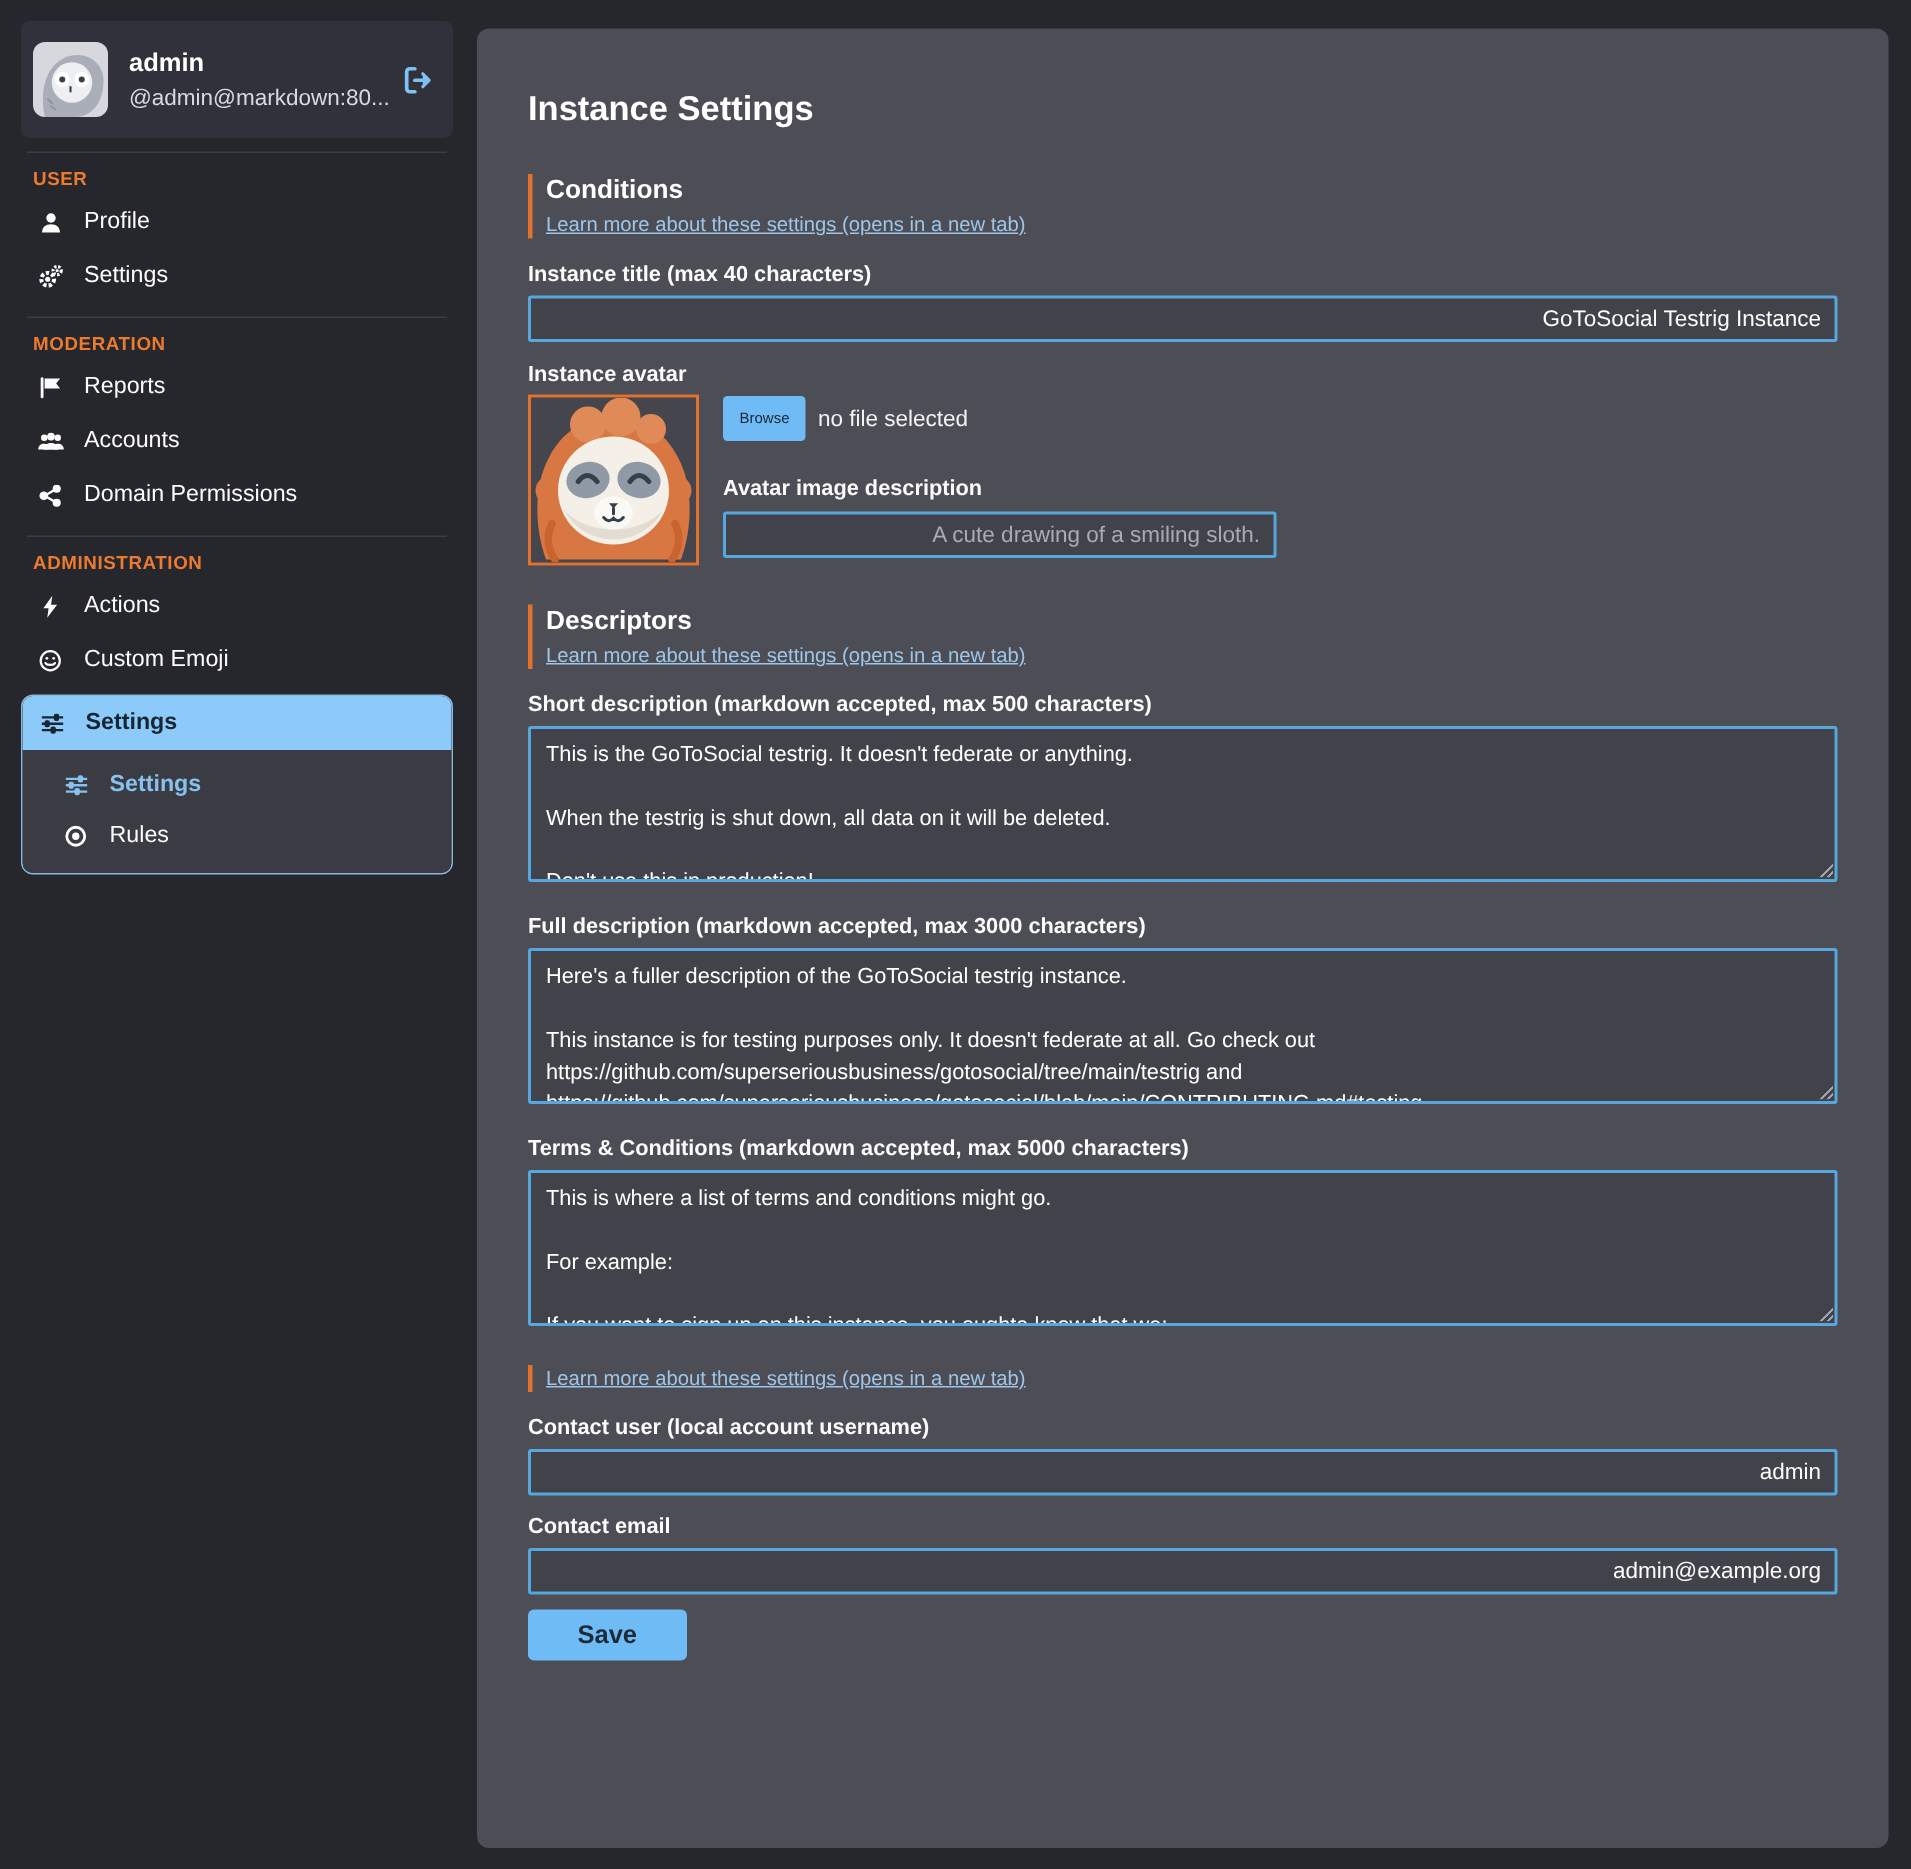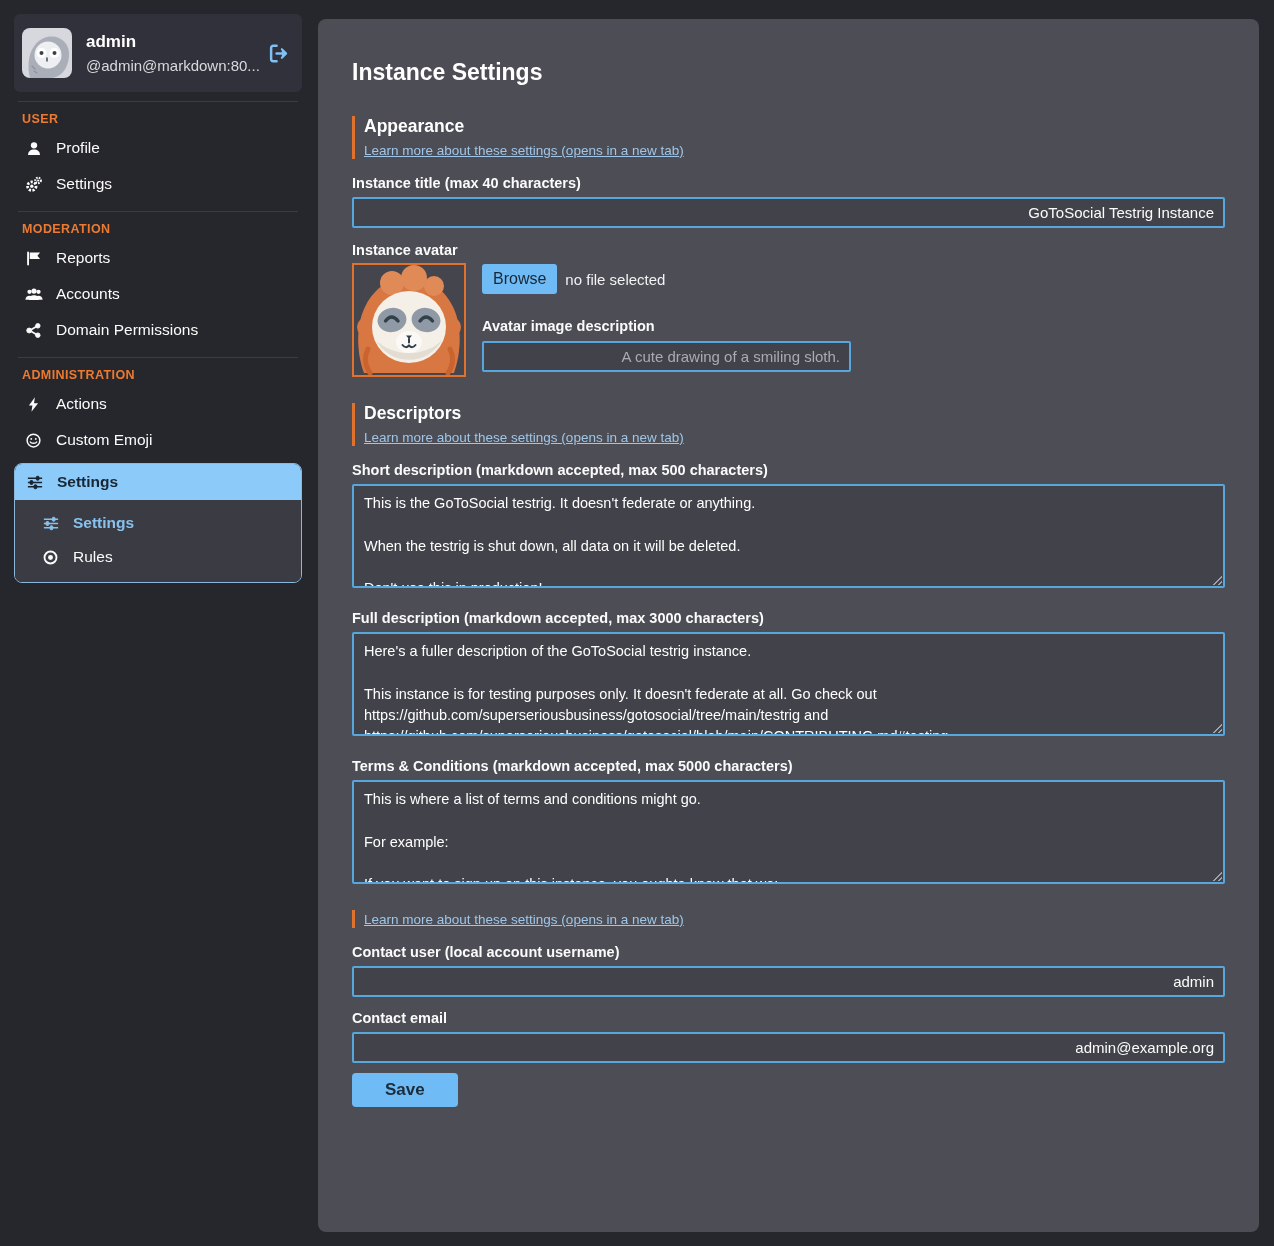--- a/index.html
+++ b/index.html
@@ -79,21 +79,21 @@
 
   
   .avatar-row { display:flex; gap:16px; margin-bottom:26px; }
   .instance-avatar {
     width:114px; height:114px; border:2px solid #e0722e; flex:0 0 auto;
     background:#45464d; overflow:hidden;
   }
   .avatar-right { padding-top:1px; }
   .browse-row { display:flex; align-items:center; gap:8px; }
   .browse-btn {
-    background:#6fbbf5; color:#182735; border:none; font-size:16px;
+    background:#6fbbf5; color:#182735; border:none; font-size:10px;
     font-family:"Liberation Sans", sans-serif;
     padding:5px 11px; border-radius:3px; cursor:pointer; height:30px;
   }
   .file-status { font-size:15px; color:#f3f3f4; }
   .avatar-desc-label { font-weight:bold; font-size:14.5px; margin:24px 0 7px 0; }
   .avatar-desc-input { width:369px; }
   .avatar-desc-input::placeholder { color:#a9abb3; }
   .gap-contact { height:26px; }
 
   .save-btn {
@@ -264,21 +264,21 @@
       </div>
     </div>
   </div>
 </nav>
 
 <main class="main">
 
   <h1 class="page-title">Instance Settings</h1>
 
   <section class="form-section">
-    <div class="section-title">Appearance</div>
+    <div class="section-title">Conditions</div>
     <a class="learn-link">Learn more about these settings (opens in a new tab)</a>
   </section>
 
   <div class="field-label">Instance title (max 40 characters)</div>
   <input class="text-input" type="text" value="GoToSocial Testrig Instance" style="">
 
   <div class="field-label" style="margin-top:14px; margin-bottom:5px;">Instance avatar</div>
 
   <div class="avatar-row">
     <div class="instance-avatar">

